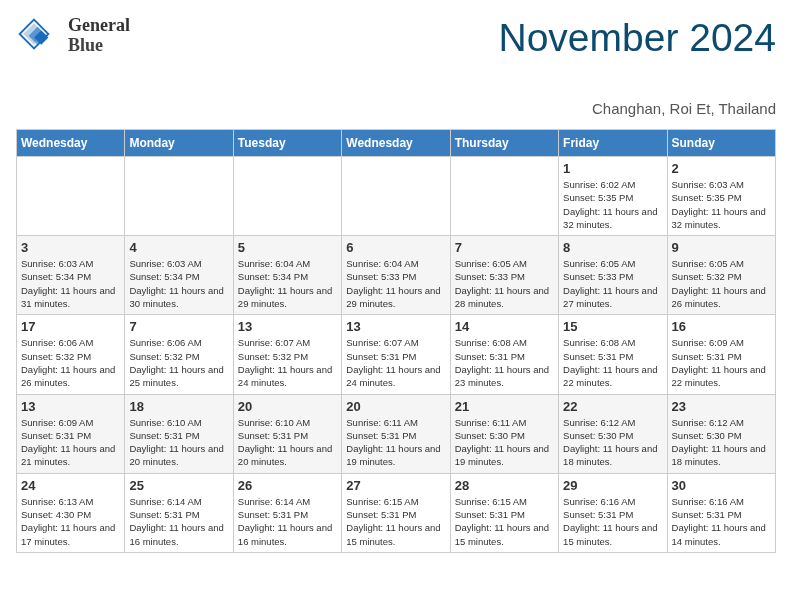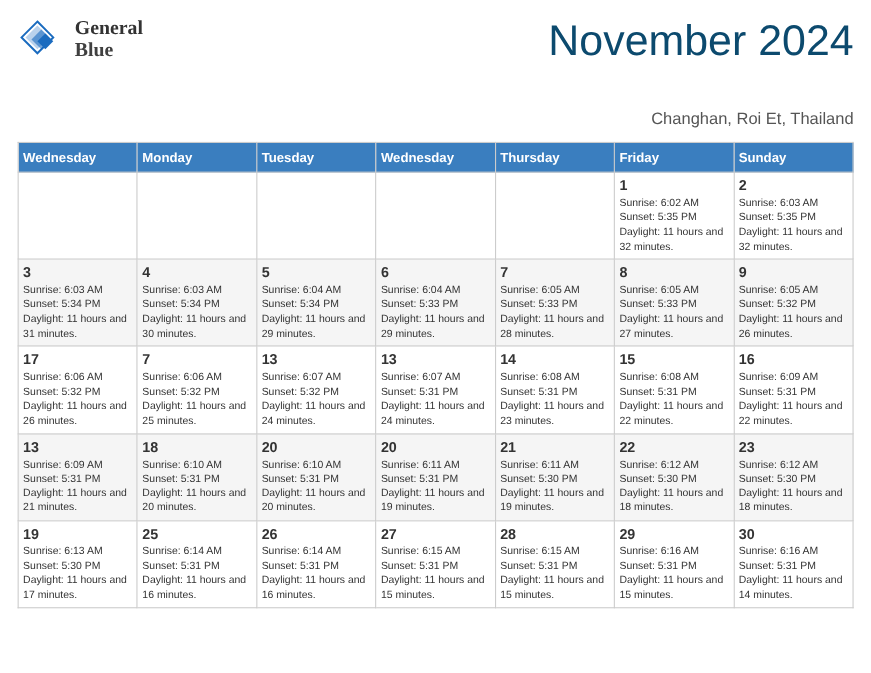--- a/index.html
+++ b/index.html
@@ -272,23 +272,23 @@
         </td>
         <td>
           <span class="day-number">23</span>
           <div class="day-info" style="white-space: pre-line;">Sunrise: 6:12 AM
 Sunset: 5:30 PM
 Daylight: 11 hours and 18 minutes.</div>
         </td>
       </tr>
       <tr>
         <td>
-          <span class="day-number">19</span>
+          <span class="day-number">24</span>
           <div class="day-info" style="white-space: pre-line;">Sunrise: 6:13 AM
-Sunset: 5:30 PM
+Sunset: 4:30 PM
 Daylight: 11 hours and 17 minutes.</div>
         </td>
         <td>
           <span class="day-number">25</span>
           <div class="day-info" style="white-space: pre-line;">Sunrise: 6:14 AM
 Sunset: 5:31 PM
 Daylight: 11 hours and 16 minutes.</div>
         </td>
         <td>
           <span class="day-number">26</span>

